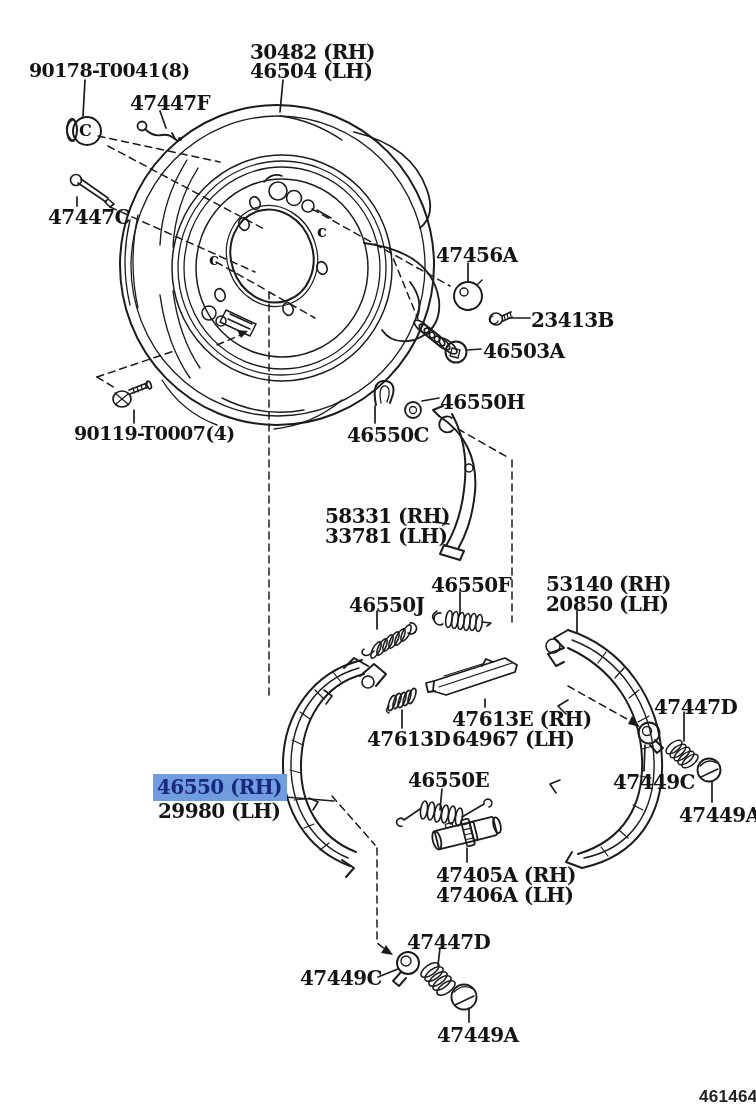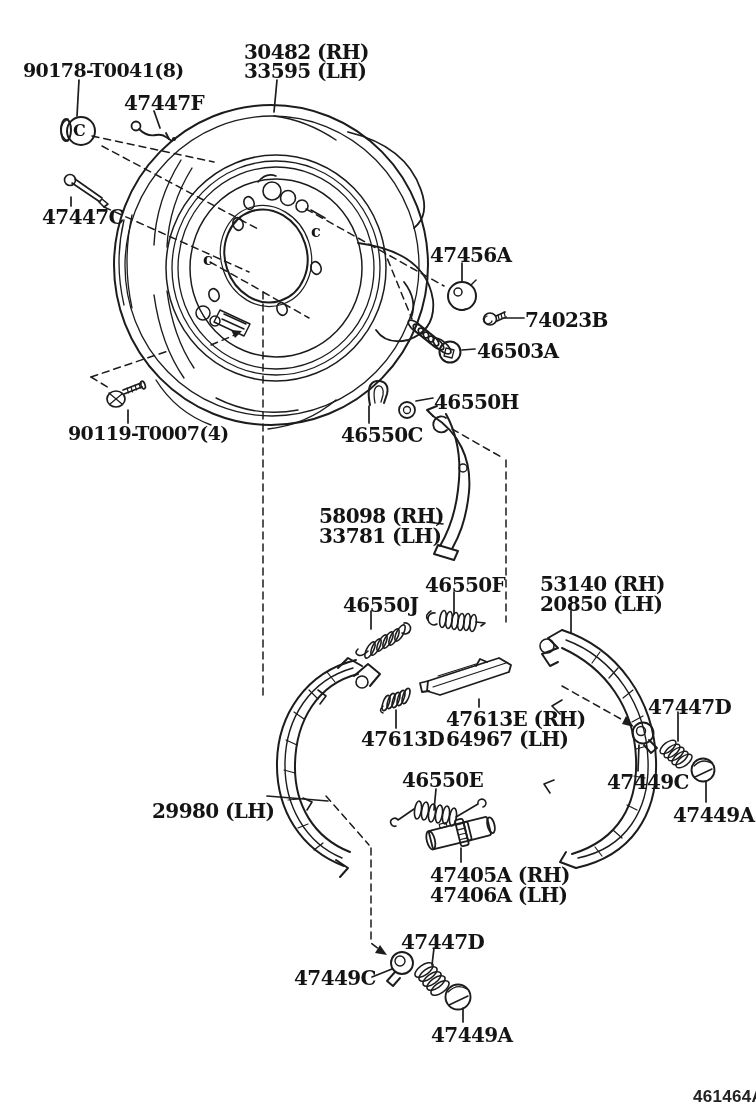--- a/index.html
+++ b/index.html
@@ -1,18 +1,18 @@
 <!DOCTYPE html>
 <html><head>
 <meta charset="utf-8">
 <style>
   html,body{margin:0;padding:0;}
   body{width:756px;height:1108px;background:#ffffff;position:relative;overflow:hidden;
        font-family:"DejaVu Serif",serif;}
-  .stage{position:absolute;left:6px;top:0;width:620px;height:1108px;border-radius:8px;}
+  .stage{position:absolute;left:12px;top:0;width:620px;height:1108px;border-radius:8px;}
   svg{position:absolute;left:0;top:0;}
   .lbl{position:absolute;font-weight:bold;font-size:20px;line-height:1;
        letter-spacing:-0.6px;color:#141414;white-space:nowrap;z-index:5;}
   .lbl.long{font-size:19px;}
   .lbl.hl{background:#6f9ddf;color:#19277c;padding:3px 5px 4px 4px;margin-left:-5px;margin-top:-3px;}
   .cmark{position:absolute;font-weight:bold;font-size:16px;color:#141414;z-index:4;line-height:1;}
   .code{position:absolute;font-family:"Liberation Sans",sans-serif;font-weight:bold;
         font-size:17px;letter-spacing:0.3px;color:#222;z-index:5;line-height:1;}
 </style>
 </head>
@@ -319,40 +319,41 @@
   </g>
   <g stroke-width="1.9">
     <circle cx="452" cy="997" r="12.5"></circle>
     <path d="M442,992 q9,-9 19,-3 M443,1005 l19,-9" stroke-width="1.4"></path>
   </g>
 </svg>
 
 <div class="lbl long" style="left:17px;top:61px">90178-T0041(8)</div>
 <div class="lbl" style="left:118px;top:93px">47447F</div>
 <div class="lbl" style="left:238px;top:42px">30482 (RH)</div>
-<div class="lbl" style="left:238px;top:61px">33595 (LH)</div>
+<div class="lbl" style="left:238px;top:61px">46504 (LH)</div>
 <div class="lbl" style="left:36px;top:207px">47447C</div>
 <div class="lbl long" style="left:62px;top:424px">90119-T0007(4)</div>
 <div class="lbl" style="left:424px;top:245px">47456A</div>
-<div class="lbl" style="left:519px;top:310px">74023B</div>
+<div class="lbl" style="left:519px;top:310px">23413B</div>
 <div class="lbl" style="left:471px;top:341px">46503A</div>
 <div class="lbl" style="left:428px;top:392px">46550H</div>
 <div class="lbl" style="left:335px;top:425px">46550C</div>
-<div class="lbl" style="left:313px;top:506px">58098 (RH)</div>
+<div class="lbl" style="left:313px;top:506px">58331 (RH)</div>
 <div class="lbl" style="left:313px;top:526px">33781 (LH)</div>
 <div class="lbl" style="left:419px;top:575px">46550F</div>
 <div class="lbl" style="left:337px;top:595px">46550J</div>
 <div class="lbl" style="left:534px;top:574px">53140 (RH)</div>
 <div class="lbl" style="left:534px;top:594px">20850 (LH)</div>
 <div class="lbl" style="left:440px;top:709px">47613E (RH)</div>
 <div class="lbl" style="left:440px;top:729px">64967 (LH)</div>
 <div class="lbl" style="left:355px;top:729px">47613D</div>
 <div class="lbl" style="left:642px;top:697px">47447D</div>
 <div class="lbl" style="left:601px;top:772px">47449C</div>
 <div class="lbl" style="left:667px;top:805px">47449A</div>
+<div class="lbl hl" style="left:146px;top:777px">46550 (RH)</div>
 <div class="lbl" style="left:146px;top:801px">29980 (LH)</div>
 <div class="lbl" style="left:396px;top:770px">46550E</div>
 <div class="lbl" style="left:424px;top:865px">47405A (RH)</div>
 <div class="lbl" style="left:424px;top:885px">47406A (LH)</div>
 <div class="lbl" style="left:395px;top:932px">47447D</div>
 <div class="lbl" style="left:288px;top:968px">47449C</div>
 <div class="lbl" style="left:425px;top:1025px">47449A</div>
 
 <div class="cmark" style="left:67px;top:123px">C</div>
 <div class="cmark" style="left:305px;top:224px">c</div>

